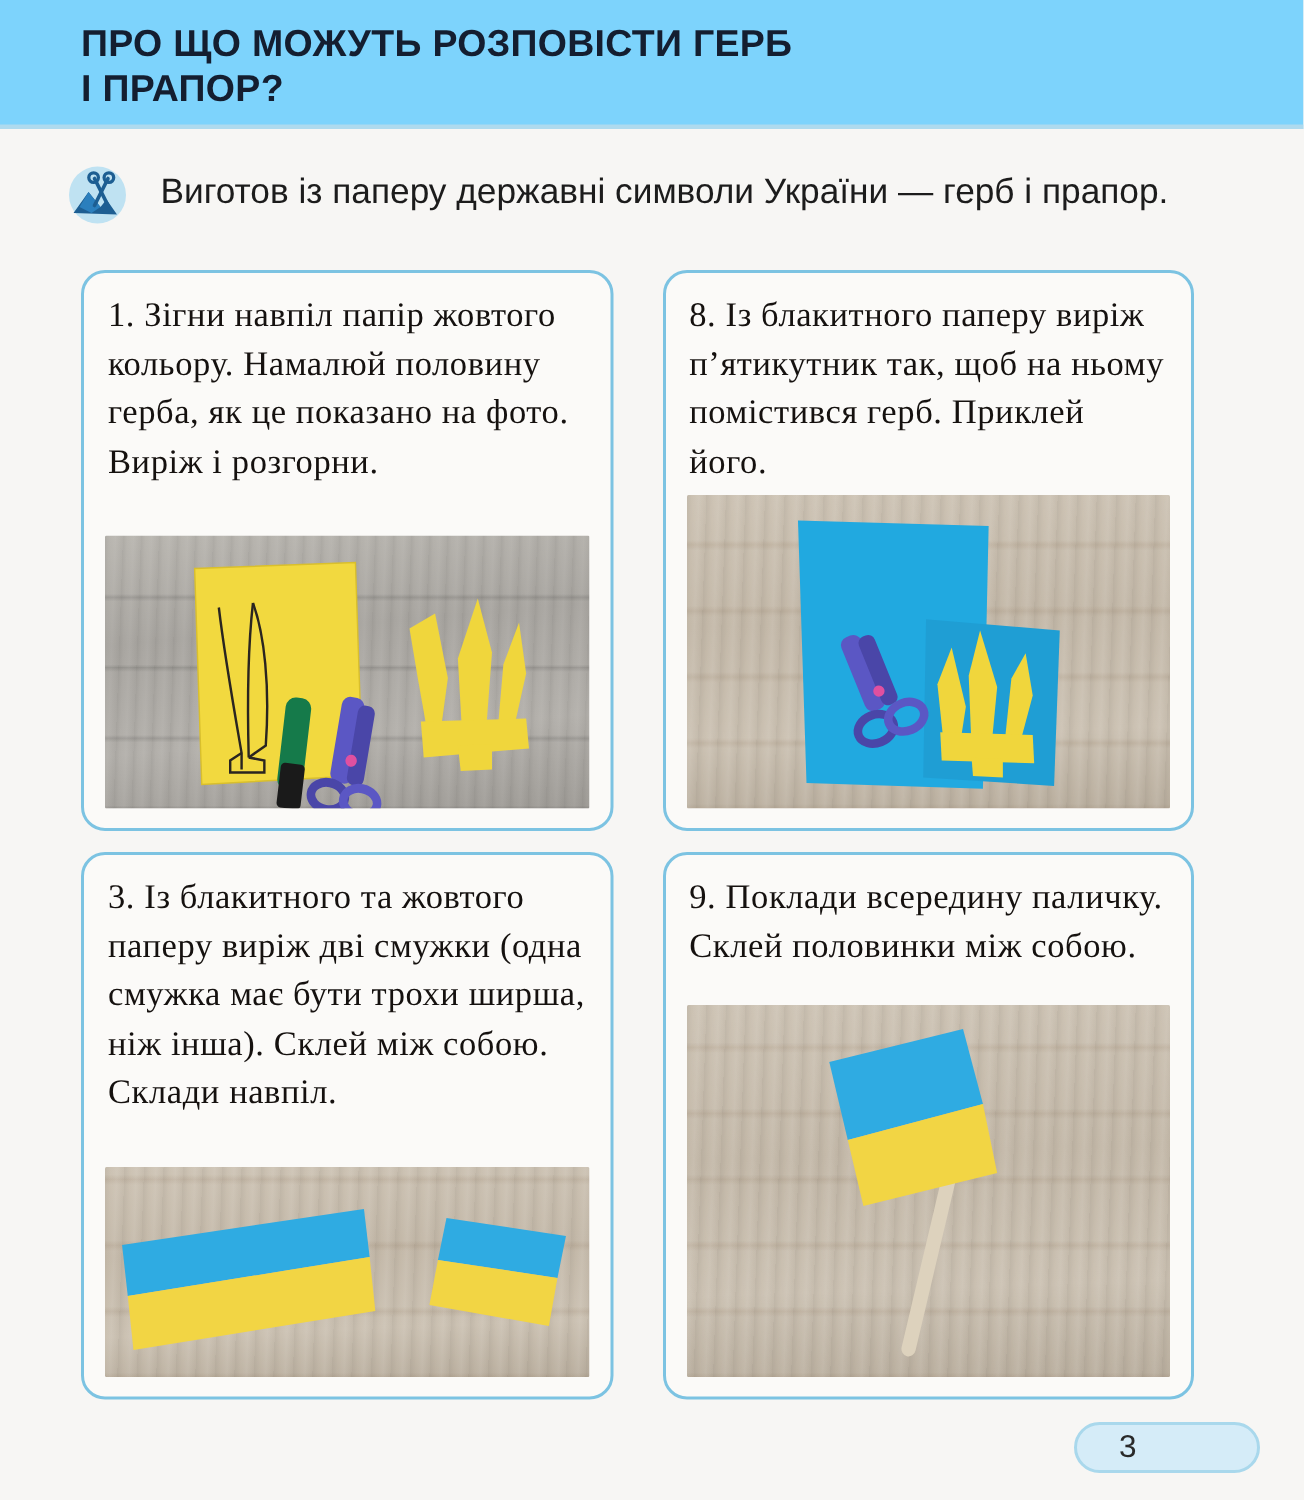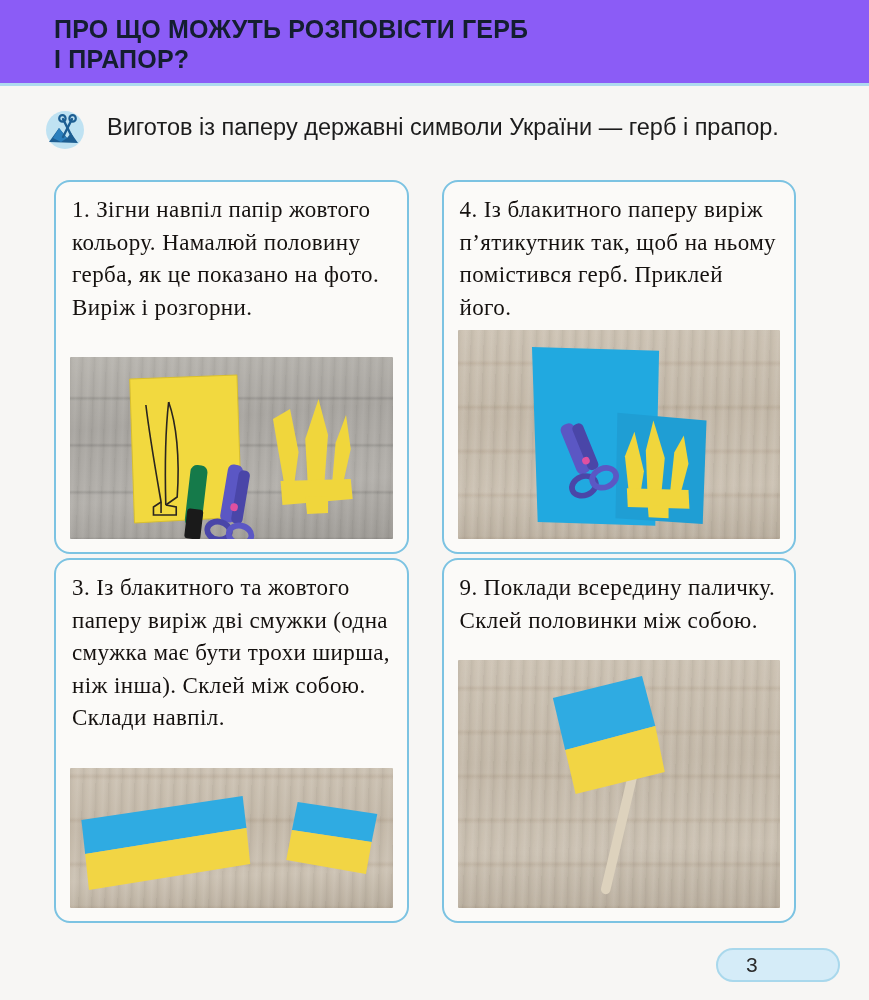--- a/index.html
+++ b/index.html
@@ -14,21 +14,21 @@
     overflow: hidden;
     position: relative;
   }
 
   
   .header-band {
     position: absolute;
     left: 0; top: 0;
     width: 869px;
     height: 86px;
-    background: #8b5cf6;
+    background: #7dd3fc;
     border-bottom: 3px solid #aedaee;
     box-sizing: border-box;
   }
   .header-title {
     position: absolute;
     left: 54px;
     top: 14px;
     width: 760px;
     font-family: "Liberation Sans", sans-serif;
     font-weight: bold;
@@ -69,21 +69,21 @@
     left: 54px;
     top: 180px;
     width: 742px;
   }
   .step-row {
     display: flex;
     gap: 33px;
     align-items: stretch;
   }
   .step-row.row-1 { height: 374px; }
-  .step-row.row-2 { height: 365px; margin-top: 4px; }
+  .step-row.row-2 { height: 365px; margin-top: 14px; }
 
   .step-card {
     flex: 1 1 0;
     box-sizing: border-box;
     border: 2px solid #7cc3e2;
     border-radius: 16px;
     background: #fbfaf8;
     padding: 12px 14px 13px 14px;
     display: flex;
     flex-direction: column;
@@ -212,21 +212,21 @@
             <rect x="172" y="112" width="12" height="54" rx="5" fill="#4a46a8"></rect>
             <ellipse cx="161" cy="176" rx="12" ry="9" fill="none" stroke="#4a46a8" stroke-width="6"></ellipse>
             <ellipse cx="184" cy="176" rx="12" ry="9" fill="none" stroke="#5b57c4" stroke-width="6"></ellipse>
             <circle cx="173" cy="150" r="4" fill="#e050a0"></circle>
           </g>
         </svg>
       </div>
     </div>
 
     <div class="step-card">
-      <div class="step-text">4. Із блакитного паперу виріж п’ятикутник так, щоб на ньому помістився герб. Приклей його.</div>
+      <div class="step-text">8. Із блакитного паперу виріж п’ятикутник так, щоб на ньому помістився герб. Приклей його.</div>
       <div class="step-photo photo-2">
         <div class="wood light"></div>
         <svg class="ph" style="inset:0;width:100%;height:100%" viewBox="0 0 340 222" preserveAspectRatio="none">
 
           <polygon points="78,18 212,22 208,208 84,204" fill="#21a9e0"></polygon>
 
           <polygon points="168,88 262,96 258,206 166,200" fill="#1f9ed4"></polygon>
           <g fill="#f0d63c">
             <polygon points="186,108 196,150 192,176 180,172 176,134"></polygon>
             <polygon points="206,96 218,136 214,178 200,180 198,128"></polygon>

